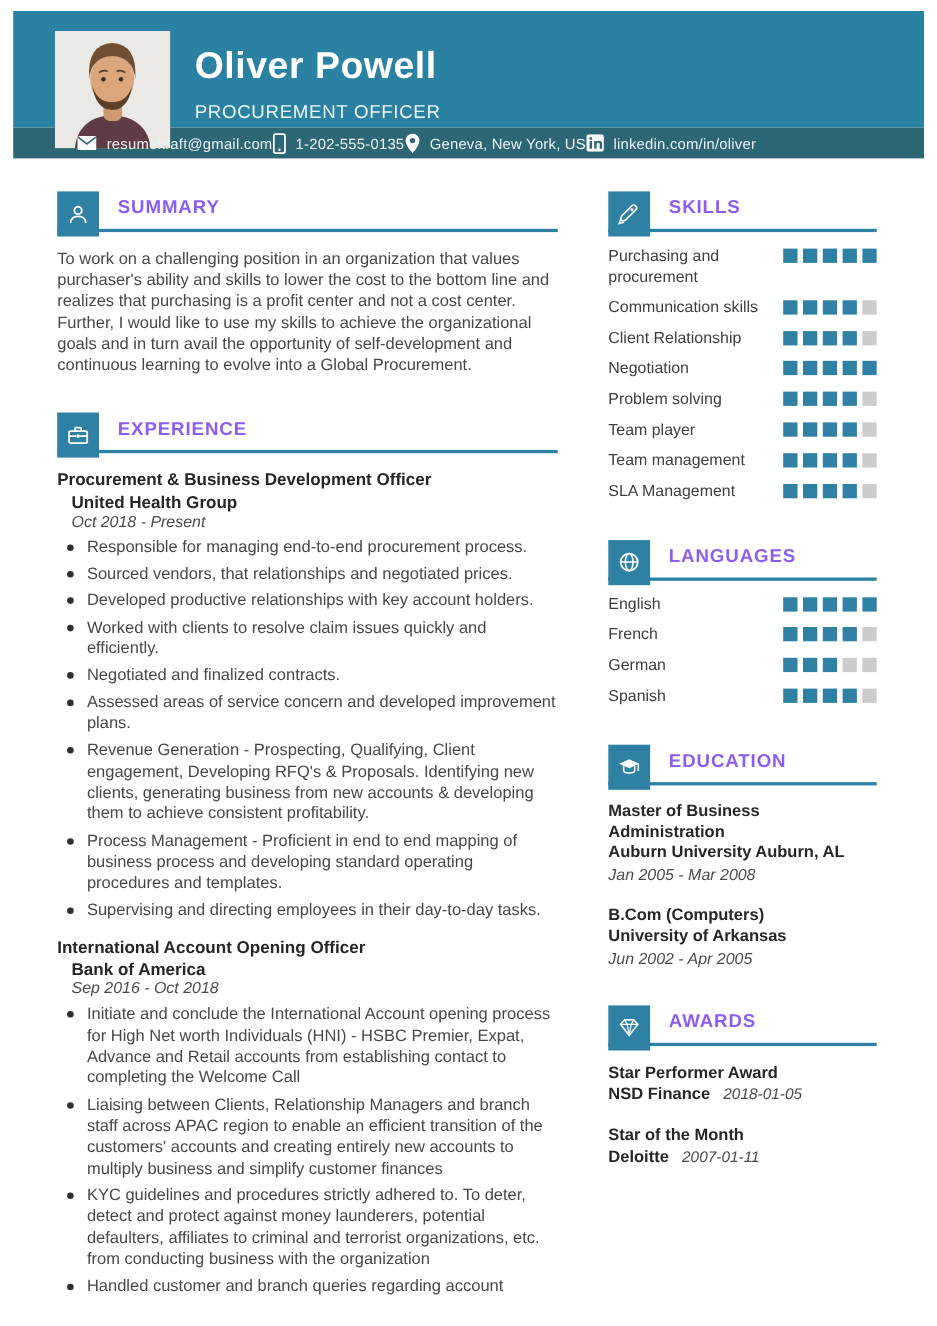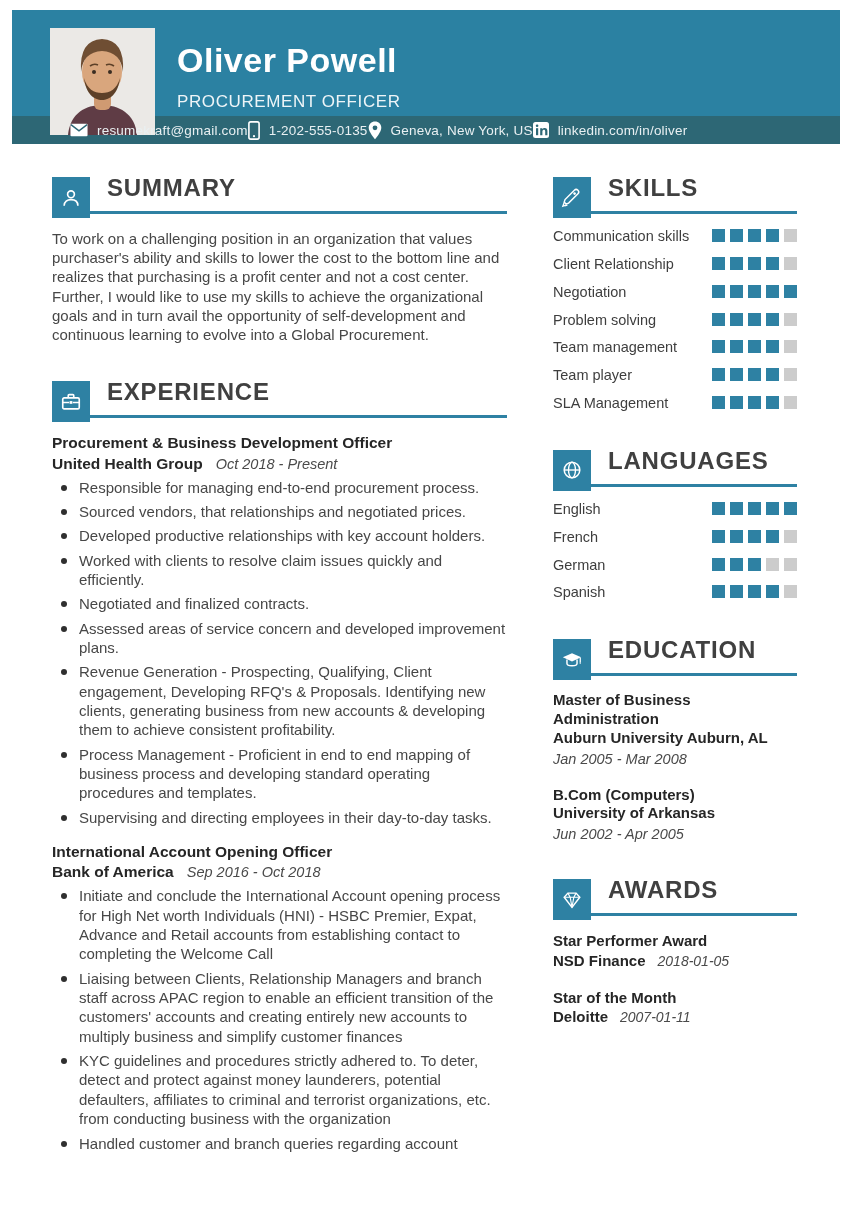--- a/index.html
+++ b/index.html
@@ -75,40 +75,40 @@
     border-bottom: 3px solid #2e81a3;
   }
   .icon-box {
     width: 38px; height: 41px;
     background: #2e81a3;
     display: flex; align-items: center; justify-content: center;
     margin-bottom: -7px;
     flex: 0 0 auto;
   }
   .sec-title {
-    font-size: 24px;
+    font-size: 17px;
     font-weight: 700;
-    color: #404040;
+    color: #8b5cf6;
     letter-spacing: 0.8px;
     margin-left: 17px;
     padding-bottom: 9px;
   }
 
   
   .summary-text {
     margin-top: 15px;
     font-size: 15px;
     line-height: 1.28;
     color: #474747;
   }
 
   
   .job { margin-top: 15px; }
   .job-title { font-size: 15.5px; font-weight: 700; color: #262626; line-height: 1.25; }
-  .job-sub { display: flex; align-items: baseline; margin-top: 2px; }
+  .job-sub { display: flex; align-items: baseline; margin-top: 2px; flex-direction: column; }
   .job-company { font-size: 15.5px; font-weight: 700; color: #262626; }
   .job-dates { font-size: 14.5px; font-style: italic; color: #4a4a4a; margin-left: 13px; }
   ul.bullets { list-style: none; margin-top: 5px; }
   ul.bullets li {
     position: relative;
     padding-left: 27px;
     margin-bottom: 5px;
     font-size: 15px;
     line-height: 1.29;
     color: #474747;
@@ -309,20 +309,30 @@
             <svg width="22" height="22" viewBox="0 0 24 24">
               <path d="M5.5,18.5 l2.8-0.9 L18.5,7.4 c1-1 1-2.8 0-3.9 c-1.1-1-2.9-1-3.9,0 L4.4,13.7 l-0.9,2.8 Z" fill="none" stroke="#ffffff" stroke-width="1.6"></path>
               <circle cx="14.8" cy="7.2" r="1.4" fill="#ffffff"></circle>
               <path d="M4,20.5 l3-0.8 M3.5,17 l-1.5,4 4-1.5" stroke="#ffffff" stroke-width="1.4" fill="none"></path>
             </svg>
           </div>
           <div class="sec-title">SKILLS</div>
         </div>
         <div class="rate-list">
 
+            <div class="rate-row">
+              <span class="rate-label">Purchasing and procurement</span>
+              <span class="squares">
+                <span class="sq sq-on"></span>
+                <span class="sq sq-on"></span>
+                <span class="sq sq-on"></span>
+                <span class="sq sq-on"></span>
+                <span class="sq sq-on"></span>
+              </span>
+            </div>
 
             <div class="rate-row">
               <span class="rate-label">Communication skills</span>
               <span class="squares">
                 <span class="sq sq-on"></span>
                 <span class="sq sq-on"></span>
                 <span class="sq sq-on"></span>
                 <span class="sq sq-on"></span>
                 <span class="sq sq-off"></span>
               </span>
@@ -355,32 +365,32 @@
               <span class="squares">
                 <span class="sq sq-on"></span>
                 <span class="sq sq-on"></span>
                 <span class="sq sq-on"></span>
                 <span class="sq sq-on"></span>
                 <span class="sq sq-off"></span>
               </span>
             </div>
 
             <div class="rate-row">
+              <span class="rate-label">Team player</span>
+              <span class="squares">
+                <span class="sq sq-on"></span>
+                <span class="sq sq-on"></span>
+                <span class="sq sq-on"></span>
+                <span class="sq sq-on"></span>
+                <span class="sq sq-off"></span>
+              </span>
+            </div>
+
+            <div class="rate-row">
               <span class="rate-label">Team management</span>
-              <span class="squares">
-                <span class="sq sq-on"></span>
-                <span class="sq sq-on"></span>
-                <span class="sq sq-on"></span>
-                <span class="sq sq-on"></span>
-                <span class="sq sq-off"></span>
-              </span>
-            </div>
-
-            <div class="rate-row">
-              <span class="rate-label">Team player</span>
               <span class="squares">
                 <span class="sq sq-on"></span>
                 <span class="sq sq-on"></span>
                 <span class="sq sq-on"></span>
                 <span class="sq sq-on"></span>
                 <span class="sq sq-off"></span>
               </span>
             </div>
 
             <div class="rate-row">

